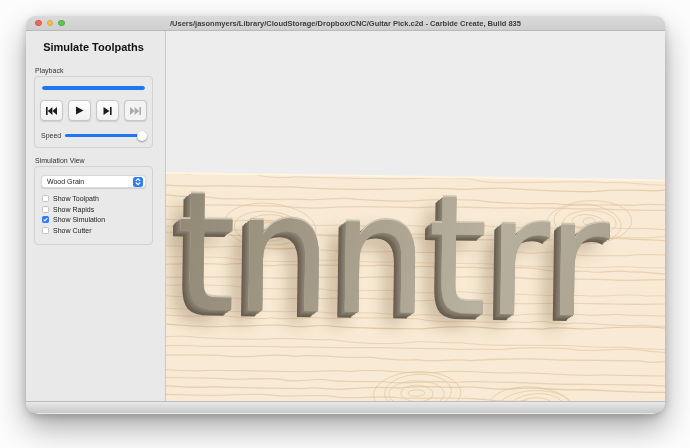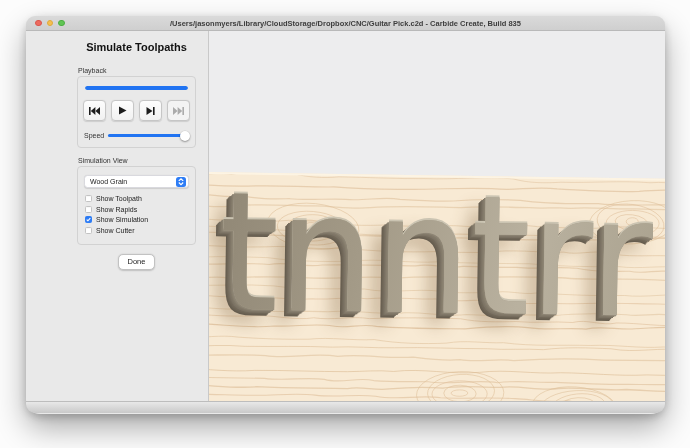--- a/index.html
+++ b/index.html
@@ -19,21 +19,21 @@
   .lights { display:flex; gap:5px; margin-left:9px; }
   .light { width:6.5px; height:6.5px; border-radius:50%; }
   .light.red    { background:#ed6a5e; border:.5px solid #d9564c; }
   .light.yellow { background:#f5bf4f; border:.5px solid #dfa93c; }
   .light.green  { background:#61c554; border:.5px solid #4eae43; }
   .title { position:absolute; left:0; right:0; text-align:center;
            font-size:7.5px; font-weight:bold; color:#3d3d3d;
            white-space:nowrap; pointer-events:none; }
 
   
-  .content { display:flex; height:370px;padding-left:43px; }
+  .content { display:flex; height:370px; }
   .bottombar { height:12px; border-top:1px solid #bdbdbd; border-radius:0 0 9px 9px;
                background:linear-gradient(#e8e8e8,#c9c9c9); }
 
   
   .sidebar { width:140px; min-width:140px; background:#e9e9e9;
              border-right:1px solid #c9c9c9; padding:6px 12px 0 8px;
              font-size:7px; color:#333; }
   .panel-title { text-align:center; font-size:11px; font-weight:bold; color:#111;
                  margin:4px 0 14px; }
   .grp-label { font-size:7px; color:#333; margin:0 0 2px 1px; }
@@ -202,23 +202,20 @@
           <span class="chk-label">Show Simulation</span>
         </div>
         <div class="chk-row">
           <span class="chk">
             
           </span>
           <span class="chk-label">Show Cutter</span>
         </div>
       </div>
 
-      <div class="done-wrap">
-        <span class="done-btn">Done</span>
-      </div>
     </div>
 
     <div class="canvas">
       <div class="wood">
         <svg class="grain" id="grain-svg" width="545" height="300" viewBox="0 0 545 300">
             <path d="M -8 0.5 C 6.9 1.2, 21.9 -2.0, 36.8 -0.1 C 57.1 -4.4, 77.3 -0.6, 97.5 -1.7 C 113.0 1.7, 128.5 2.8, 144.0 0.9 C 173.0 0.9, 202.0 2.2, 230.9 1.4 C 260.1 2.2, 289.2 -2.3, 318.3 0.4 C 334.2 4.5, 350.1 4.2, 366.0 3.0 C 395.7 3.5, 425.3 0.2, 455.0 2.2 C 478.4 0.1, 501.8 6.2, 525.2 2.8 C 553.6 -0.3, 582.0 5.8, 610.4 2.8" fill="none" stroke="#ddbd97" stroke-width="0.98" opacity="0.47"></path>
             <path d="M -8 9.1 C 15.2 12.1, 38.4 12.2, 61.6 11.2 C 87.4 10.1, 113.2 11.9, 139.0 11.1 C 165.1 13.0, 191.2 13.0, 217.3 12.3 C 248.8 11.9, 280.3 8.7, 311.8 11.0 C 328.6 10.5, 345.5 7.6, 362.3 9.7 C 389.7 10.6, 417.2 12.5, 444.6 10.9 C 465.1 8.4, 485.5 8.9, 506.0 9.4 C 519.7 7.4, 533.4 7.9, 547.1 8.2 C 576.6 12.3, 606.1 5.4, 635.6 8.7" fill="none" stroke="#ddbd97" stroke-width="1.22" opacity="0.62"></path>
             <path d="M -8 21.0 C 11.1 17.7, 30.2 25.3, 49.3 21.3 C 64.5 25.1, 79.7 24.1, 95.0 23.5 C 116.2 25.4, 137.5 21.8, 158.8 23.6 C 174.3 23.7, 189.8 20.1, 205.3 22.5 C 223.1 23.4, 240.9 24.2, 258.7 23.4 C 281.0 20.8, 303.3 20.9, 325.7 21.7 C 351.7 25.1, 377.8 24.5, 403.9 23.8 C 430.0 26.8, 456.1 22.9, 482.2 24.5 C 498.3 21.1, 514.5 24.9, 530.6 23.5 C 555.9 27.9, 581.2 22.8, 606.5 24.7" fill="none" stroke="#ddbd97" stroke-width="1.15" opacity="0.58"></path>
             <path d="M -8 29.3 C 6.7 32.2, 21.5 33.6, 36.2 31.7 C 64.2 28.7, 92.2 30.7, 120.2 30.4 C 138.8 30.3, 157.3 33.4, 175.8 31.3 C 205.9 28.6, 236.0 29.7, 266.1 29.9 C 289.1 27.8, 312.2 29.0, 335.2 28.9 C 348.8 30.2, 362.3 27.7, 375.9 28.9 C 397.9 26.7, 420.0 29.8, 442.0 28.5 C 468.2 29.0, 494.4 29.4, 520.5 28.9 C 538.1 27.9, 555.7 28.2, 573.3 28.3" fill="none" stroke="#ddbd97" stroke-width="1.26" opacity="0.52"></path>
             <path d="M -8 44.5 C 22.7 45.2, 53.5 48.3, 84.2 46.0 C 98.0 43.8, 111.8 46.4, 125.6 45.4 C 148.2 49.5, 170.7 49.7, 193.3 48.2 C 219.6 51.0, 245.9 46.5, 272.2 48.6 C 295.9 50.2, 319.5 44.5, 343.2 47.8 C 362.8 47.4, 382.3 50.2, 401.9 48.5 C 433.0 44.3, 464.2 49.1, 495.3 47.3 C 514.2 48.6, 533.1 48.8, 552.0 48.2" fill="none" stroke="#ddbd97" stroke-width="0.98" opacity="0.53"></path>

